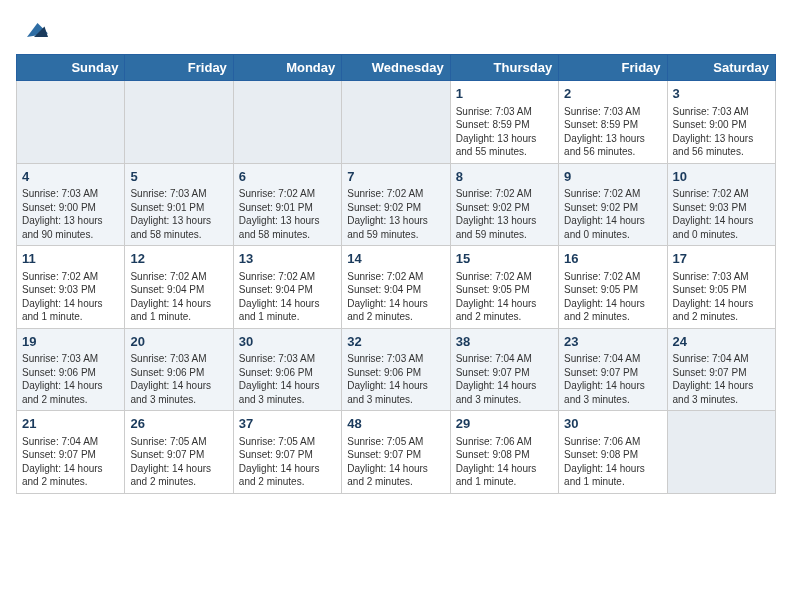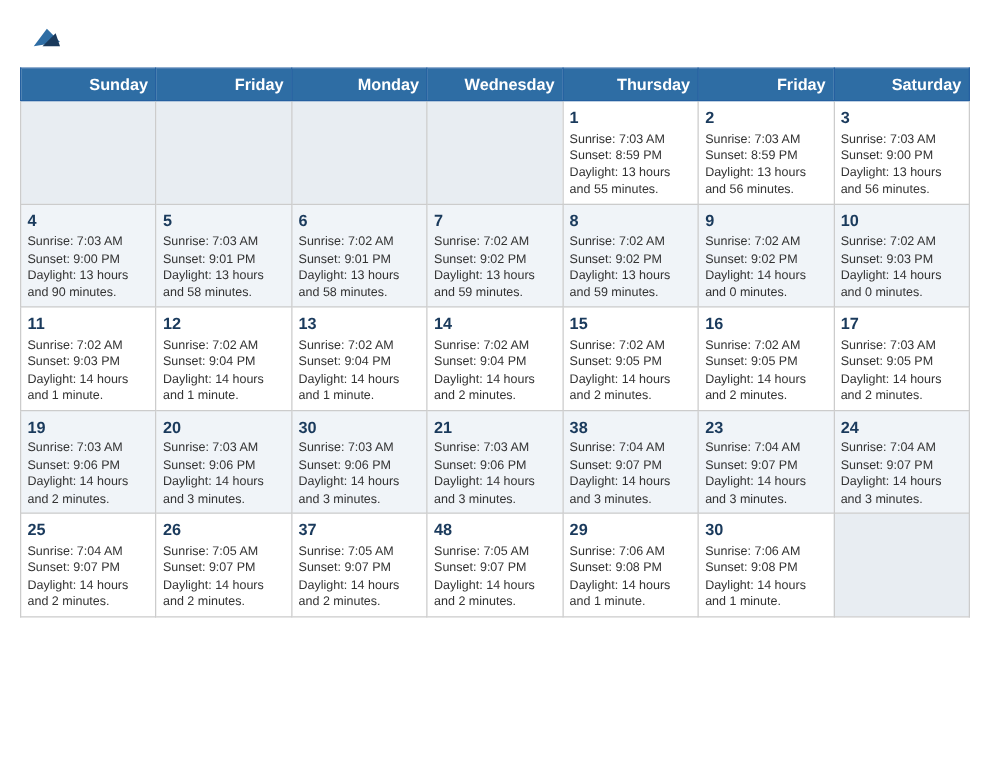--- a/index.html
+++ b/index.html
@@ -146,27 +146,27 @@
         <td><span class="day-number">13</span><span>Sunrise: 7:02 AM</span><br><span>Sunset: 9:04 PM</span><br><span>Daylight: 14 hours and 1 minute.</span></td>
         <td><span class="day-number">14</span><span>Sunrise: 7:02 AM</span><br><span>Sunset: 9:04 PM</span><br><span>Daylight: 14 hours and 2 minutes.</span></td>
         <td><span class="day-number">15</span><span>Sunrise: 7:02 AM</span><br><span>Sunset: 9:05 PM</span><br><span>Daylight: 14 hours and 2 minutes.</span></td>
         <td><span class="day-number">16</span><span>Sunrise: 7:02 AM</span><br><span>Sunset: 9:05 PM</span><br><span>Daylight: 14 hours and 2 minutes.</span></td>
         <td><span class="day-number">17</span><span>Sunrise: 7:03 AM</span><br><span>Sunset: 9:05 PM</span><br><span>Daylight: 14 hours and 2 minutes.</span></td>
       </tr>
       <tr>
         <td><span class="day-number">19</span><span>Sunrise: 7:03 AM</span><br><span>Sunset: 9:06 PM</span><br><span>Daylight: 14 hours and 2 minutes.</span></td>
         <td><span class="day-number">20</span><span>Sunrise: 7:03 AM</span><br><span>Sunset: 9:06 PM</span><br><span>Daylight: 14 hours and 3 minutes.</span></td>
         <td><span class="day-number">30</span><span>Sunrise: 7:03 AM</span><br><span>Sunset: 9:06 PM</span><br><span>Daylight: 14 hours and 3 minutes.</span></td>
-        <td><span class="day-number">21</span><span>Sunrise: 7:03 AM</span><br><span>Sunset: 9:06 PM</span><br><span>Daylight: 14 hours and 3 minutes.</span></td>
+        <td><span class="day-number">32</span><span>Sunrise: 7:03 AM</span><br><span>Sunset: 9:06 PM</span><br><span>Daylight: 14 hours and 3 minutes.</span></td>
         <td><span class="day-number">38</span><span>Sunrise: 7:04 AM</span><br><span>Sunset: 9:07 PM</span><br><span>Daylight: 14 hours and 3 minutes.</span></td>
         <td><span class="day-number">23</span><span>Sunrise: 7:04 AM</span><br><span>Sunset: 9:07 PM</span><br><span>Daylight: 14 hours and 3 minutes.</span></td>
         <td><span class="day-number">24</span><span>Sunrise: 7:04 AM</span><br><span>Sunset: 9:07 PM</span><br><span>Daylight: 14 hours and 3 minutes.</span></td>
       </tr>
       <tr>
-        <td><span class="day-number">25</span><span>Sunrise: 7:04 AM</span><br><span>Sunset: 9:07 PM</span><br><span>Daylight: 14 hours and 2 minutes.</span></td>
+        <td><span class="day-number">21</span><span>Sunrise: 7:04 AM</span><br><span>Sunset: 9:07 PM</span><br><span>Daylight: 14 hours and 2 minutes.</span></td>
         <td><span class="day-number">26</span><span>Sunrise: 7:05 AM</span><br><span>Sunset: 9:07 PM</span><br><span>Daylight: 14 hours and 2 minutes.</span></td>
         <td><span class="day-number">37</span><span>Sunrise: 7:05 AM</span><br><span>Sunset: 9:07 PM</span><br><span>Daylight: 14 hours and 2 minutes.</span></td>
         <td><span class="day-number">48</span><span>Sunrise: 7:05 AM</span><br><span>Sunset: 9:07 PM</span><br><span>Daylight: 14 hours and 2 minutes.</span></td>
         <td><span class="day-number">29</span><span>Sunrise: 7:06 AM</span><br><span>Sunset: 9:08 PM</span><br><span>Daylight: 14 hours and 1 minute.</span></td>
         <td><span class="day-number">30</span><span>Sunrise: 7:06 AM</span><br><span>Sunset: 9:08 PM</span><br><span>Daylight: 14 hours and 1 minute.</span></td>
         <td class="empty-cell"></td>
       </tr>
     </tbody>
 </table>
 

